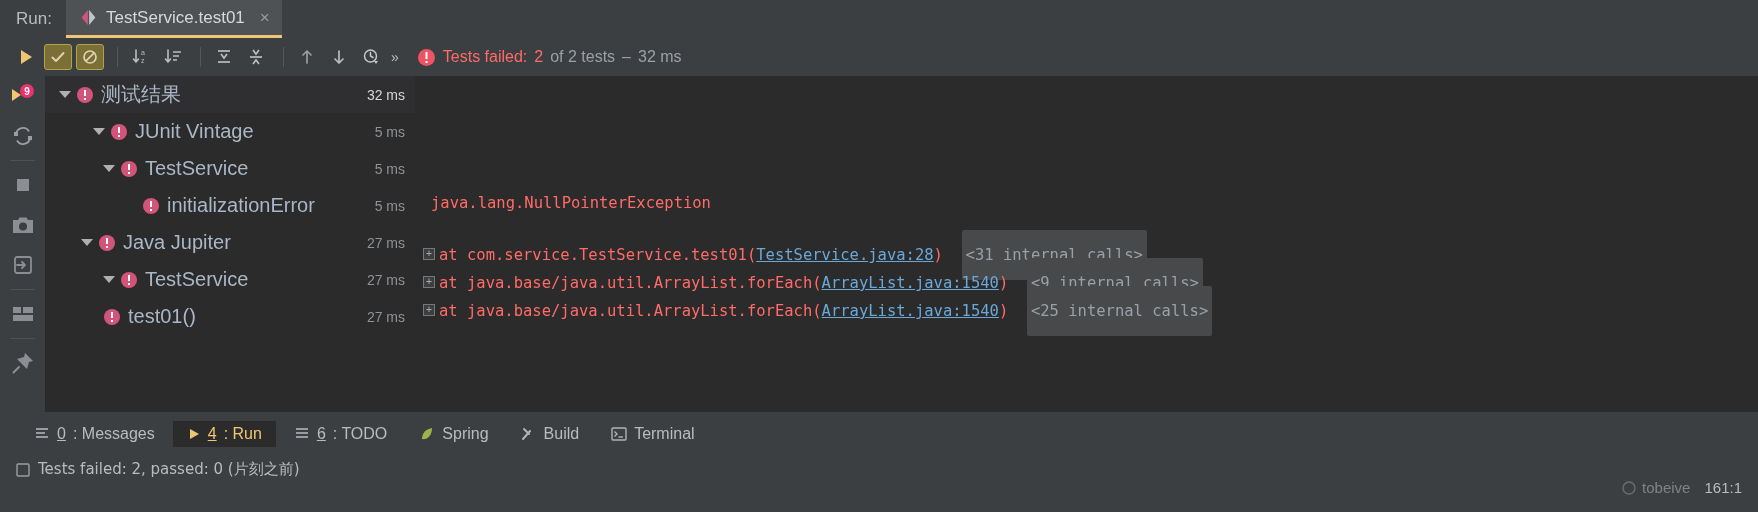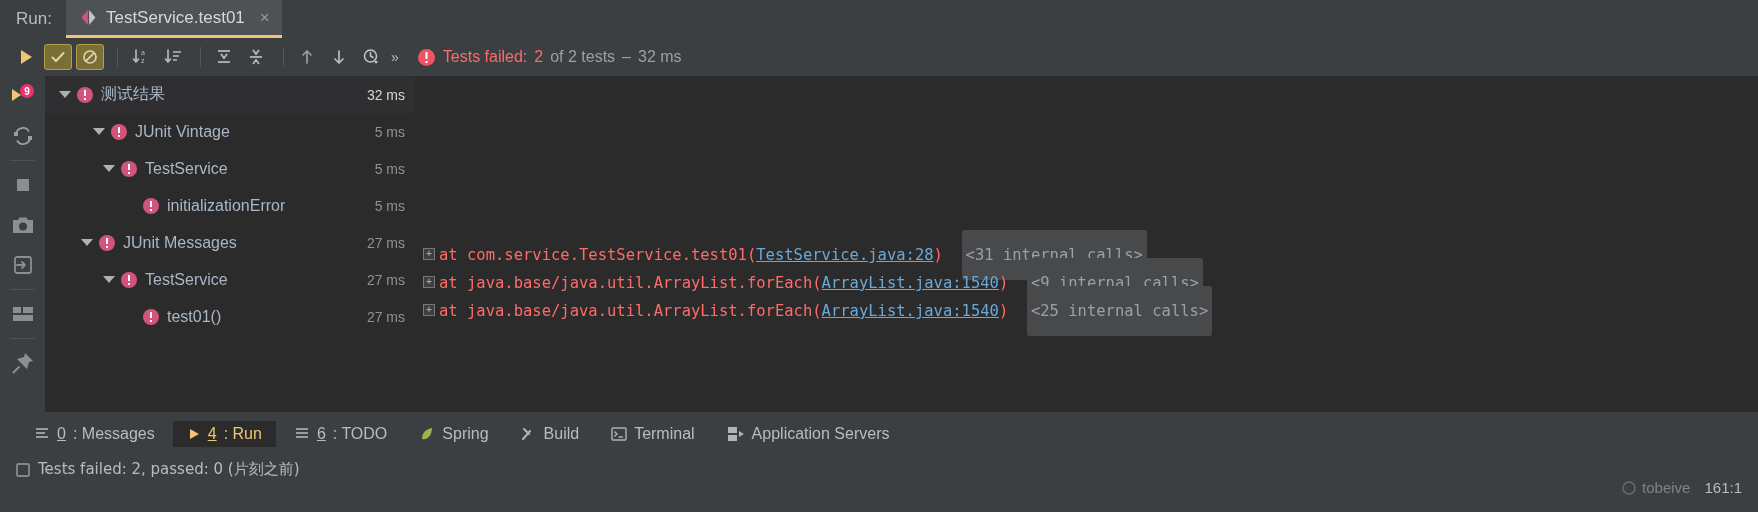--- a/index.html
+++ b/index.html
@@ -90,21 +90,21 @@
     background:#d3547a; margin-right:8px; position:relative;
   }
   .err-badge::before {
     content:""; position:absolute; left:7px; top:3px;
     width:2px; height:6px; background:#fff;
   }
   .err-badge::after {
     content:""; position:absolute; left:7px; top:11px;
     width:2px; height:2px; background:#fff;
   }
-  .tree-label { color:#a9b7c6; font-size:16px; white-space:nowrap; }
+  .tree-label { color:#a9b7c6; font-size:20px; white-space:nowrap; }
   .tree-label.cn { color:#a9b7c6; font-family:"DejaVu Sans", sans-serif; }
   .tree-time { margin-left:auto; color:#8f9296; font-size:14px; }
   .tree-row.sel .tree-time { color:#d6d6d6; }
 
   
   .console {
     position:absolute; left:415px; top:76px; width:1343px; height:336px;
     background:#2b2b2b; overflow:hidden;
   }
   .console-divider {
@@ -341,39 +341,40 @@
       </div>
       <div class="tree-row" style="padding-left: 80px;">
         <span class="tri"></span>
         <span class="err-badge"></span>
         <span class="tree-label">initializationError</span>
         <span class="tree-time">5 ms</span>
       </div>
       <div class="tree-row" style="padding-left: 36px;">
         <span class="tri open"></span>
         <span class="err-badge"></span>
-        <span class="tree-label">JUnit Messages</span>
+        <span class="tree-label">Java Jupiter</span>
         <span class="tree-time">27 ms</span>
       </div>
       <div class="tree-row" style="padding-left: 58px;">
         <span class="tri open"></span>
         <span class="err-badge"></span>
         <span class="tree-label">TestService</span>
         <span class="tree-time">27 ms</span>
       </div>
-      <div class="tree-row" style="padding-left: 80px;">
+      <div class="tree-row" style="padding-left: 41px;">
         <span class="tri"></span>
         <span class="err-badge"></span>
         <span class="tree-label">test01()</span>
         <span class="tree-time">27 ms</span>
       </div>
     </div>
   <div class="console-divider"></div>
 
   <div class="console">
+    <div class="cl exc" style="left:16px; top:118px;">java.lang.NullPointerException</div>
     <div id="frames">
         <div class="cl" style="left: 8px; top: 170px;"><span class="fold">+</span><span class="at">at com.service.TestService.test01(</span><span class="link">TestService.java:28</span><span class="at">)</span>  <span class="internal">&lt;31 internal calls&gt;</span></div>
         <div class="cl" style="left: 8px; top: 198px;"><span class="fold">+</span><span class="at">at java.base/java.util.ArrayList.forEach(</span><span class="link">ArrayList.java:1540</span><span class="at">)</span>  <span class="internal">&lt;9 internal calls&gt;</span></div>
         <div class="cl" style="left: 8px; top: 226px;"><span class="fold">+</span><span class="at">at java.base/java.util.ArrayList.forEach(</span><span class="link">ArrayList.java:1540</span><span class="at">)</span>  <span class="internal">&lt;25 internal calls&gt;</span></div>
       </div>
   </div>
 
   <div class="bottombar" id="bottombar">
       <div class="bb-item">
         <span style="display: flex;">
@@ -424,30 +425,20 @@
       </div>
       <div class="bb-item">
         <span style="display: flex;">
           <svg width="16" height="16" viewBox="0 0 16 16">
             <rect x="1" y="2" width="14" height="12" rx="1" fill="none" stroke="#b0b3b7" stroke-width="1.4"></rect>
             <path d="M3.5 5.5 L6 8 L3.5 10.5" stroke="#b0b3b7" stroke-width="1.4" fill="none"></path>
             <line x1="7.5" y1="11" x2="12" y2="11" stroke="#b0b3b7" stroke-width="1.4"></line>
           </svg>
         </span>
         <span>Terminal</span>
-      </div>
-      <div class="bb-item">
-        <span style="display: flex;">
-          <svg width="18" height="16" viewBox="0 0 18 16">
-            <rect x="1" y="1" width="9" height="6" fill="#b0b3b7"></rect>
-            <rect x="1" y="9" width="9" height="6" fill="#b0b3b7"></rect>
-            <path d="M12 5 L17 8 L12 11 Z" fill="#b0b3b7"></path>
-          </svg>
-        </span>
-        <span>Application Servers</span>
       </div>
     </div>
 
   <div class="statusbar">
     <div class="sb-left">
       <svg width="14" height="14" viewBox="0 0 14 14">
         <rect x="1" y="1" width="12" height="12" rx="1" fill="none" stroke="#9a9da1" stroke-width="1.4"></rect>
       </svg>
       <span class="sb-cn">Tests failed: 2, passed: 0 (片刻之前)</span>
     </div>

